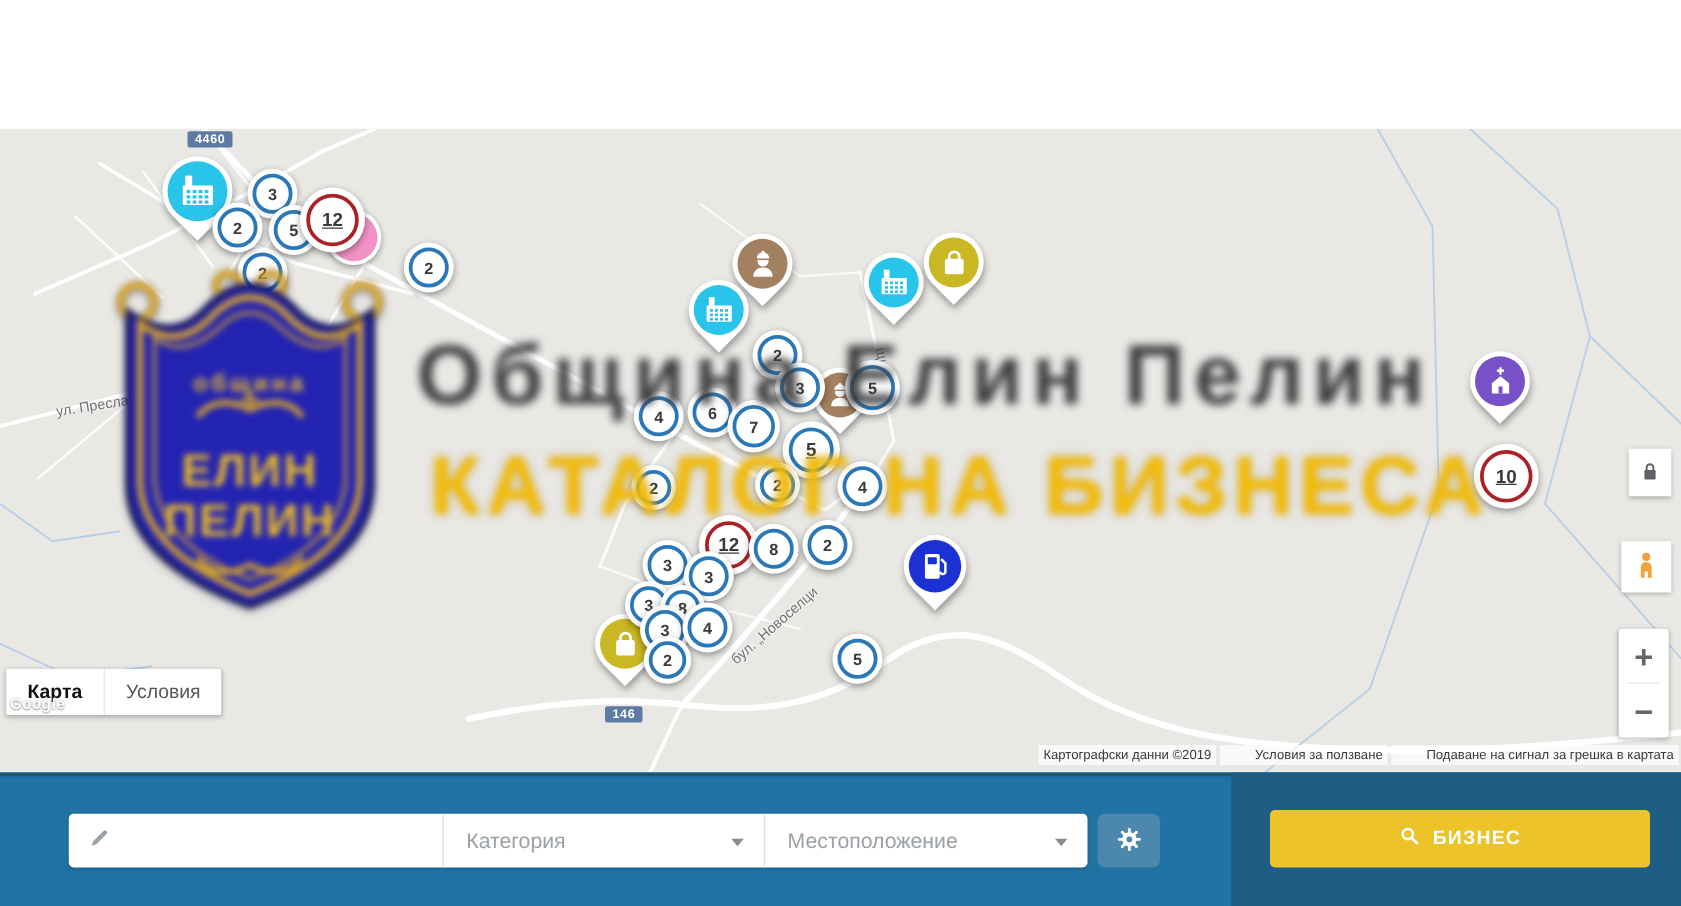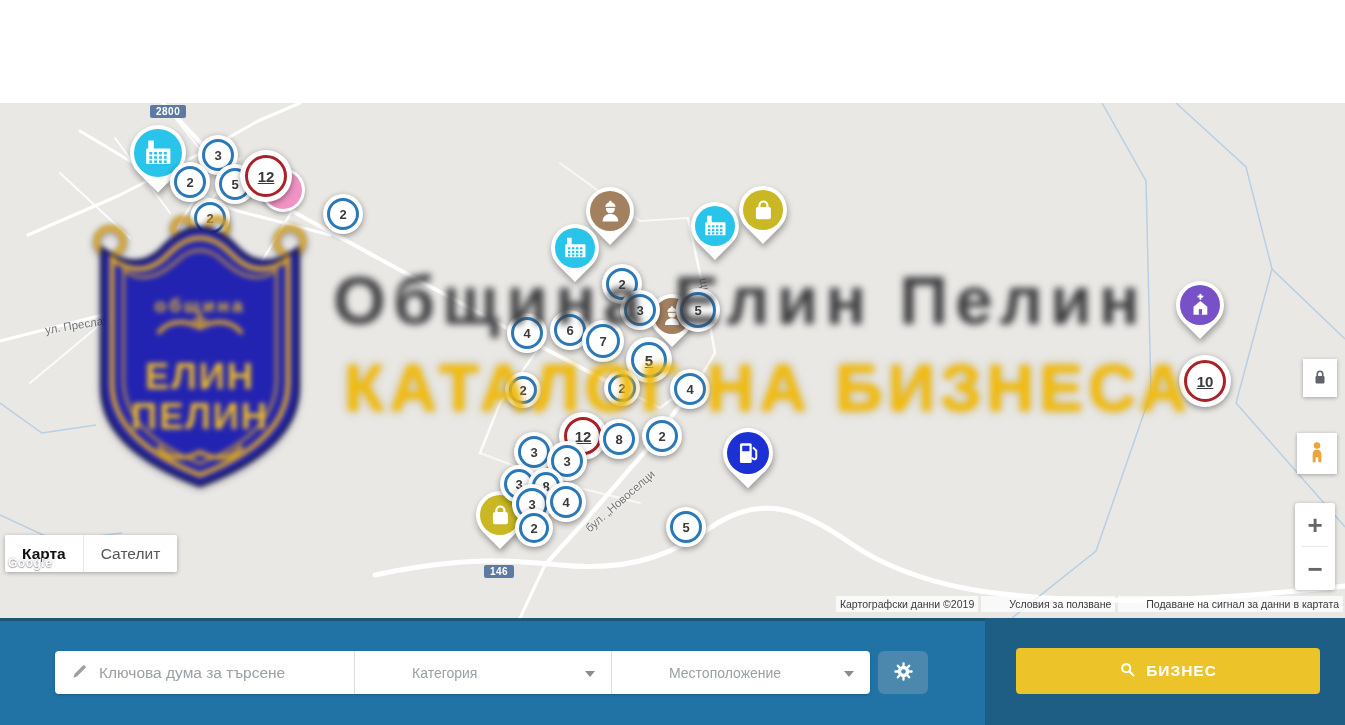--- a/index.html
+++ b/index.html
@@ -90,21 +90,21 @@
     background:#fff; border-radius:4px; display:flex; box-shadow:0 1px 3px rgba(0,0,0,.2); }
   .seg { position:relative; display:flex; align-items:center; height:100%; }
   .seg-keyword { width:300px; border-right:1px solid #ddd; padding-left:16px; }
   .seg-keyword svg { width:18px; height:18px; flex:0 0 auto; }
   .seg-keyword input { border:none; outline:none; width:100%; padding:0 10px;
     font-family:inherit; font-size:15.5px; color:#333; background:transparent; }
   .seg-keyword input::placeholder { color:#9aa0a5; }
   .seg-select { cursor:pointer; padding:0 18px; }
   .seg-select:nth-child(2) { width:257px; border-right:1px solid #ddd; }
   .seg-select:nth-child(3) { width:258px;align-items:center; }
-  .ph { font-size:14px; color:#9aa0a5;margin-left:39px; }
+  .ph { font-size:17px; color:#9aa0a5; }
   .caret { position:absolute; right:16px; top:50%; margin-top:-2px; width:0; height:0;
     border-left:5px solid transparent; border-right:5px solid transparent;
     border-top:6px solid #8c8c8c; }
   .gear { position:absolute; left:878px; top:30px; width:50px; height:43px; border:none;
     background:#4c87ae; border-radius:6px; cursor:pointer;
     display:flex; align-items:center; justify-content:center; }
   .searchbtn { position:absolute; left:31px; top:30px; width:304px; height:46px;
     background:#edc32a; border:none; border-radius:4px; cursor:pointer;
     display:flex; align-items:center; justify-content:center; gap:10px;
     font-family:inherit; font-size:15.5px; font-weight:bold; color:#fff; letter-spacing:1px; }
@@ -161,21 +161,21 @@
       <g stroke="#b9cfe4" fill="none" stroke-width="1.5">
         <path d="M1102,0 L1146,78 L1151,290 L1096,448 L1012,515"></path>
         <path d="M1176,0 L1246,64 L1272,166 L1345,236"></path>
         <path d="M1272,166 L1236,300 L1345,424"></path>
         <path d="M0,300 L42,330 L96,322"></path>
         <path d="M0,412 L56,438 L122,430"></path>
       </g>
     </svg>
 
     <div id="shields">
-        <div class="shield" style="left:150px;top:2px">2800</div>
+        <div class="shield" style="left:150px;top:2px">4460</div>
         <div class="shield" style="left:484px;top:462px">146</div>
       </div>
     <div id="stlabels">
         <div class="stlabel" style="left:77px;top:222px;transform:translate(-50%,-50%) rotate(-9deg)">ул. Преслав</div>
         <div class="stlabel" style="left:620px;top:398px;transform:translate(-50%,-50%) rotate(-41deg)">бул. „Новоселци</div>
         <div class="stlabel" style="left:705px;top:183px;transform:translate(-50%,-50%) rotate(78deg)">щи</div>
       </div>
     <div id="markers">
         <div class="circle-pin" style="left:261px;top:65px;width:44px;height:44px">
          <div style="background:#f093c4"></div>
@@ -422,29 +422,29 @@
     <div class="wm">
       <svg class="wm-crest">
           <use href="#crest"></use>
         </svg>
       <div class="wm-title">Община Елин Пелин</div>
       <div class="wm-subtitle">КАТАЛОГ НА БИЗНЕСА</div>
     </div>
 
     <div class="maptype">
       <button class="sel">Карта</button>
-      <button>Сателит</button>
+      <button>Условия</button>
     </div>
 
     <div class="glogo">Google</div>
 
     <div class="attr">
       <span>Картографски данни ©2019</span>
       <a>Условия за ползване</a>
-      <a>Подаване на сигнал за данни в картата</a>
+      <a>Подаване на сигнал за грешка в картата</a>
     </div>
 
     <button class="sqbtn lockbtn">
       <span>
         <svg width="20" height="22" viewBox="0 0 20 20">
           <rect x="5.5" y="9" width="9" height="7.5" rx="1" fill="#5f6368"></rect>
           <path d="M7.3 9V7a2.7 2.7 0 0 1 5.4 0v2" fill="none" stroke="#5f6368" stroke-width="1.6"></path>
         </svg>
       </span>
     </button>
@@ -478,21 +478,20 @@
       </button>
     </div>
 
     <div class="fieldbar">
       <div class="seg seg-keyword">
         <span>
           <svg width="18" height="18" viewBox="0 0 20 20">
             <path d="M2.6 17.4l1.3-4 9.4-9.4a1.4 1.4 0 0 1 2 0l.7.7a1.4 1.4 0 0 1 0 2l-9.4 9.4z" fill="#99a1a8"></path>
           </svg>
         </span>
-        <input placeholder="Ключова дума за търсене" style="">
       </div>
       <div class="seg seg-select">
         <span class="ph">Категория</span>
         <span class="caret"></span>
       </div>
       <div class="seg seg-select">
         <span class="ph">Местоположение</span>
         <span class="caret"></span>
       </div>
     </div>

